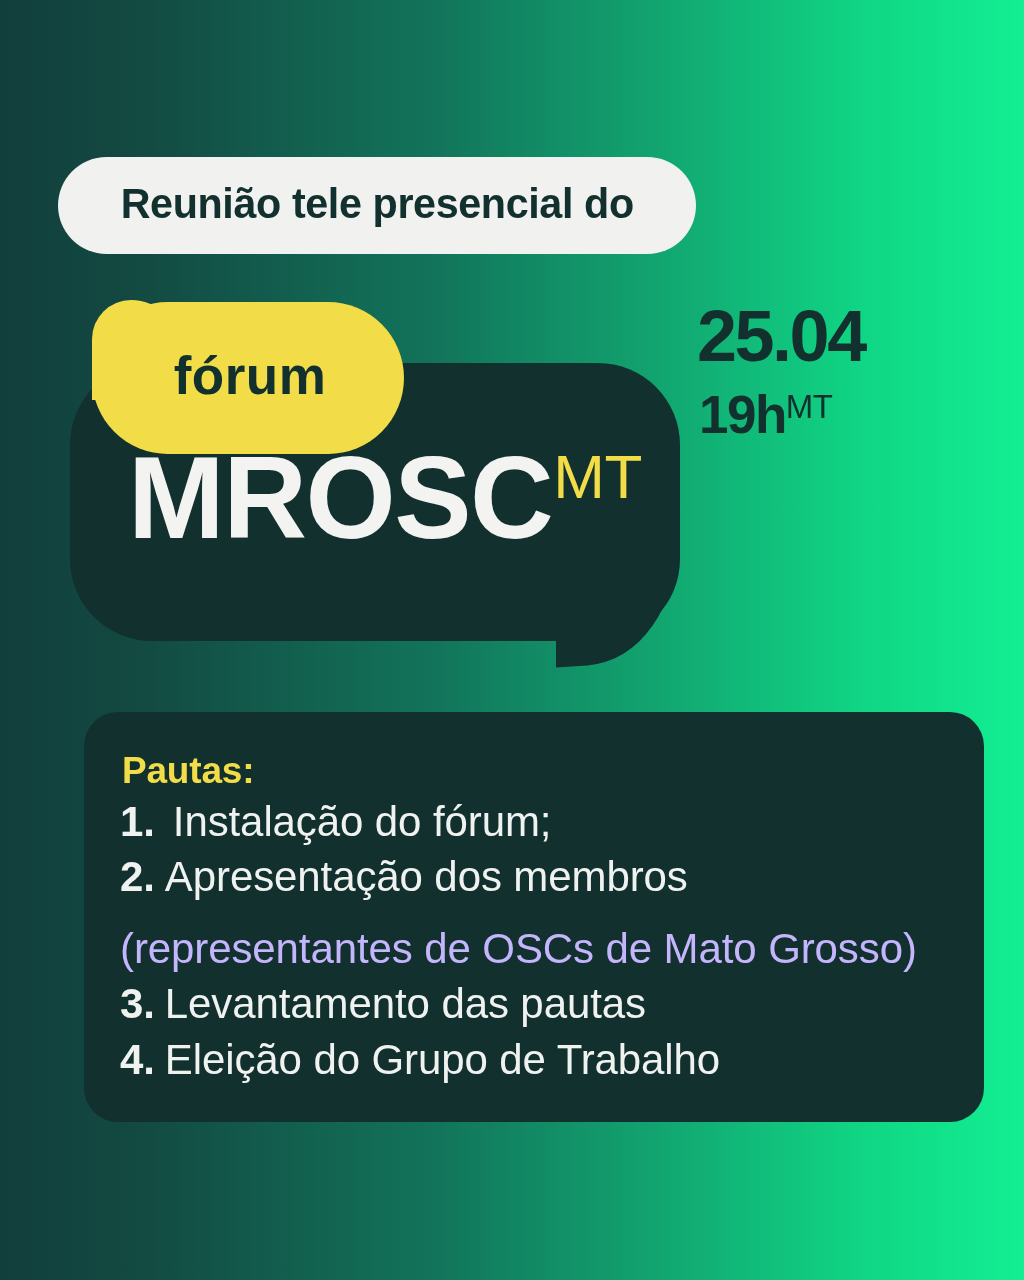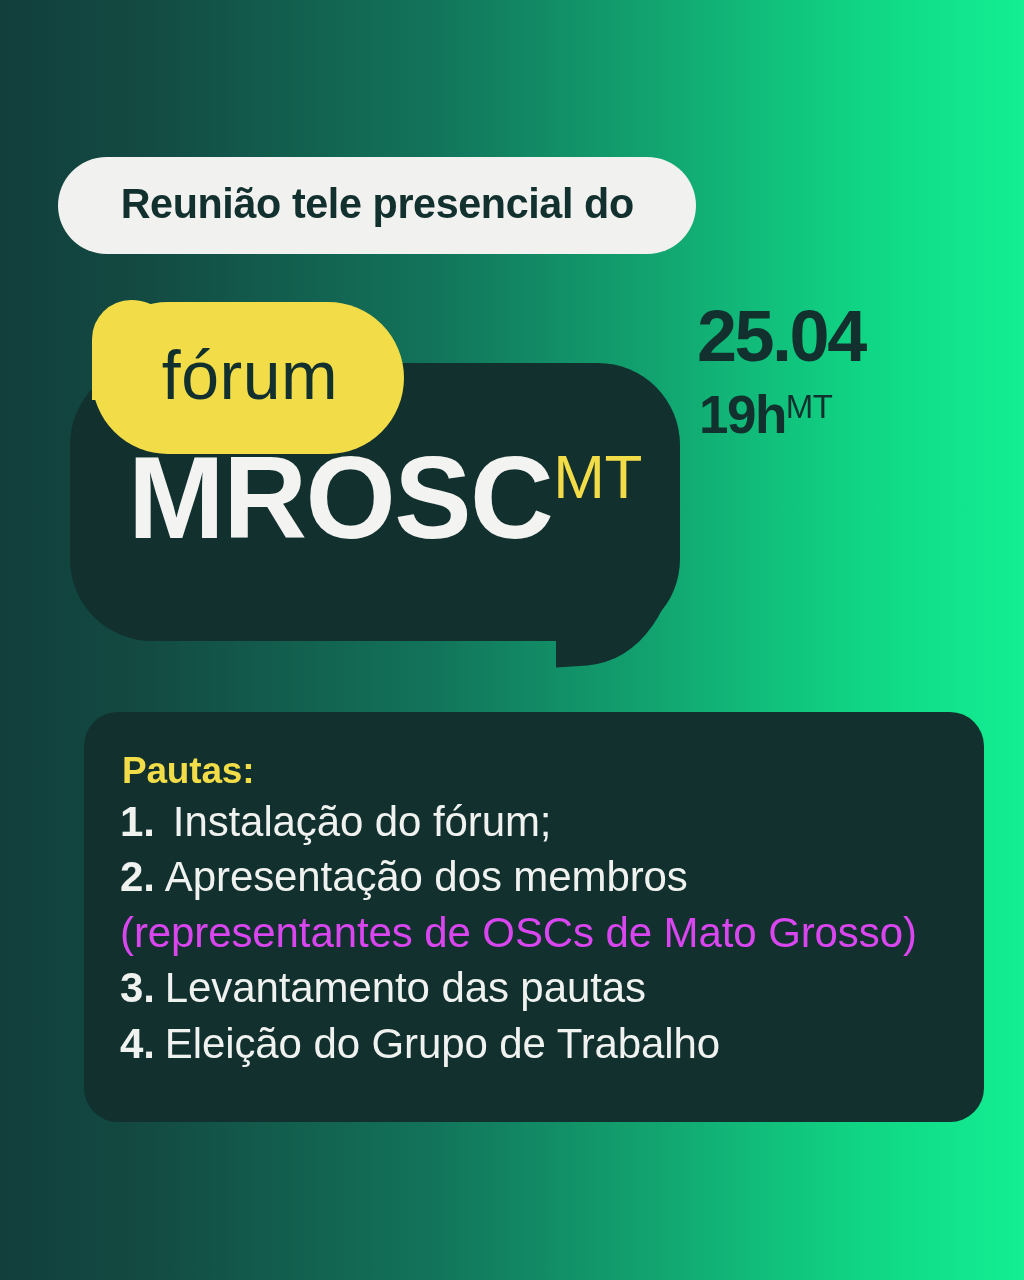--- a/index.html
+++ b/index.html
@@ -116,22 +116,22 @@
     height: 152px;
     background: #f2dc48;
     border-radius: 76px;
     display: flex;
     align-items: center;
     justify-content: center;
     z-index: 3;
   }
   .forum-bubble span {
     color: #11302e;
-    font-size: 68px;
-    font-weight: 400;
+    font-size: 53px;
+    font-weight: 700;
     letter-spacing: 0.5px;
     margin-top: -6px;
     margin-left: 4px;
   }
   .forum-tail-round {
     position: absolute;
     left: 92px;
     top: 300px;
     width: 90px;
     height: 100px;
@@ -235,23 +235,24 @@
     font-weight: bold;
     margin-right: 10px;
     flex: none;
   }
   .agenda-item.first .num { margin-right: 18px; }
   .agenda-note {
     font-size: 42px;
     font-weight: 300;
     line-height: 1.32;
     letter-spacing: -0.1px;
-    color: #d946ef;
+    color: #c4b5fd;
     margin-left: 0px;
     white-space: nowrap;
+    margin-top: 16px;
   }
 </style>
 </head>
 <body>
 
 <div id="poster">
 
   <div class="title-pill">
     <span>Reunião tele presencial do</span>
   </div>

